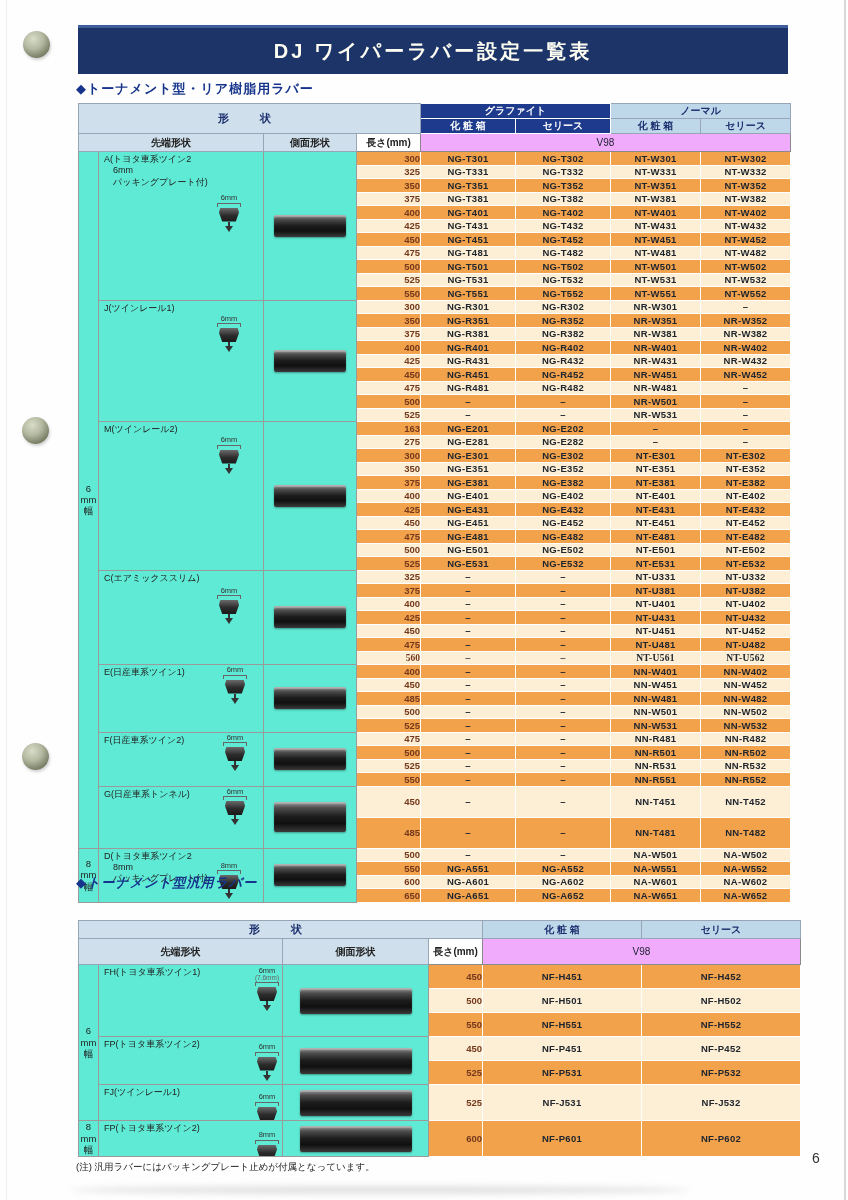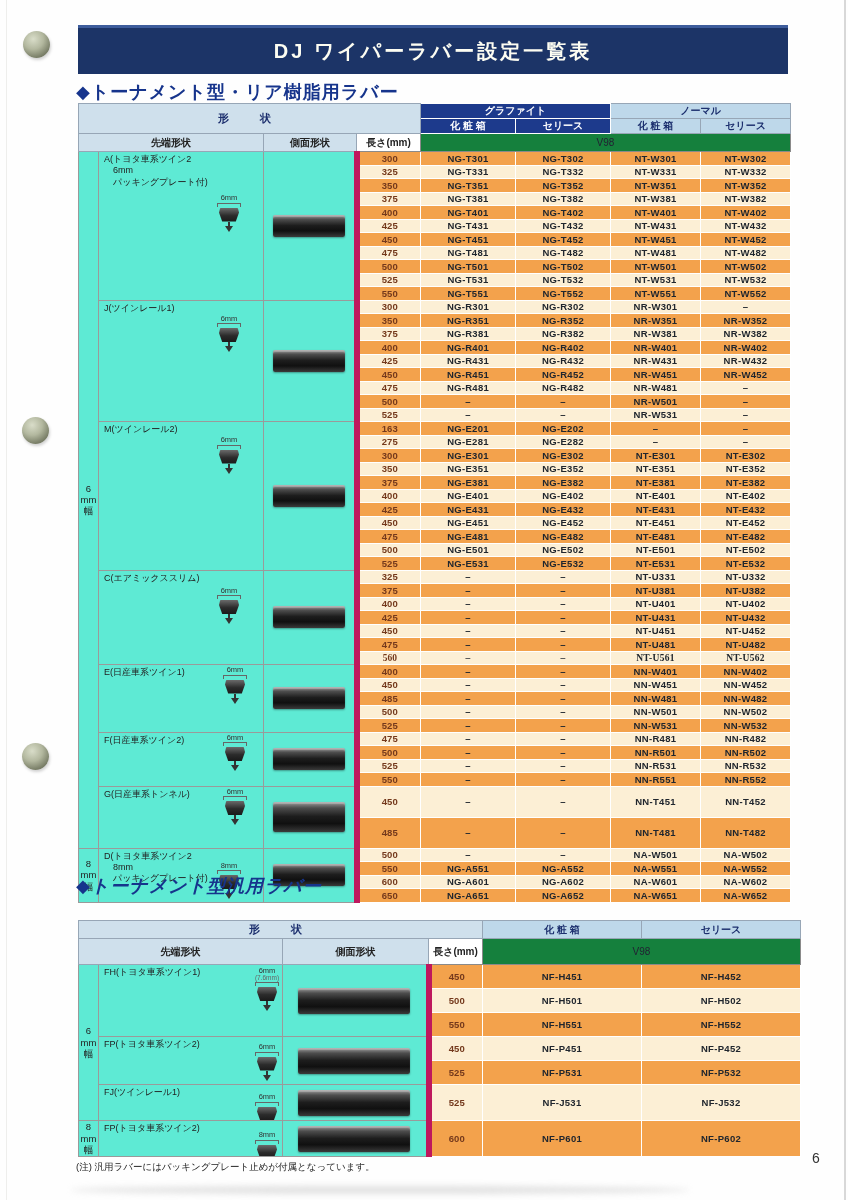--- a/index.html
+++ b/index.html
@@ -12,39 +12,39 @@
   .hole{position:absolute;width:27px;height:27px;border-radius:50%;
         background:radial-gradient(circle at 38% 30%,#d9ddc9,#b3b89f 40%,#7c816a 72%,#5c6150);
         box-shadow:1px 2px 3px rgba(0,0,0,.18);}
   .hole1{left:23px;top:31px;} .hole2{left:22px;top:417px;} .hole3{left:22px;top:743px;}
 
   .banner{position:absolute;left:78px;top:25px;width:710px;height:46px;
           background:var(--banner_bg);border-top:3px solid var(--banner_strip);
           display:flex;align-items:center;justify-content:center;}
   .banner span{color:#fdfdf2;font-size:20px;font-weight:bold;letter-spacing:3px;}
 
-  .sectitle{position:absolute;left:76px;font-size:18px;font-weight:bold;color:var(--accent);letter-spacing:1px;}
+  .sectitle{position:absolute;left:76px;font-size:13px;font-weight:bold;color:var(--accent);letter-spacing:1px;}
   .sec1{top:80px;} .sec2{top:874px;font-style:italic;}
 
   table{border-collapse:collapse;table-layout:fixed;position:absolute;background:#fff;}
   th,td{padding:0;overflow:hidden;vertical-align:middle;}
   .t1{left:78px;top:103px;width:712px;border:1px solid #8a8a8a;}
   .t2{left:78px;top:920px;width:722px;border:1px solid #8a8a8a;}
   tr.hr1{height:15px;} tr.hr2{height:14px;} tr.hr3{height:18px;margin-left:20px;}
   .t2 tr.hr1{height:18px;} .t2 tr.hr3{height:26px;}
 
   th{font-size:10px;font-weight:bold;}
   .h-shape{background:var(--header_light);color:#1c2f6e;font-size:11px;letter-spacing:10px;border:1px solid #97a6b6;}
   .h-graphite{background:var(--graphite_bg);color:#fff;border:1px solid #fff;border-bottom:none;}
   .h-normal{background:var(--normal_bg);color:#1c2f6e;border:1px solid #97a6b6;}
   .h-gsub{background:var(--graphite_bg);color:#fff;border:1px solid #fff;border-top:1px solid rgba(255,255,255,.5);}
   .h-nsub{background:var(--normal_bg);color:#1c2f6e;border:1px solid #97a6b6;}
   .h-sub{background:var(--header_light);color:#222;border:1px solid #97a6b6;}
   .h-len{background:#fff;color:#222;border:1px solid #8a8a8a;}
-  .h-v98{background:#15803d;color:#223;font-weight:normal;border:1px solid #8a8a8a;}
+  .h-v98{background:#f0abfc;color:#223;font-weight:normal;border:1px solid #8a8a8a;}
 
   td.w-cell,td.tip-cell,td.side-cell{background:#5eead4;border:1px solid #9a9a9a;}
   .wlab{display:flex;flex-direction:column;align-items:center;justify-content:center;height:100%;
         font-size:9.5px;color:#222;line-height:1.2;}
   td.tip-cell{position:relative;vertical-align:top;}
   .glabel{font-size:9px;color:#222;line-height:1.25;padding:2px 0 0 5px;white-space:nowrap;}
   .tip-icon{position:absolute;width:36px;display:flex;flex-direction:column;align-items:center;}
   .mm{font-size:7.5px;color:#333;line-height:1;}
   .mm-sub{font-size:6.5px;color:#666;line-height:1;}
   .bracket{width:22px;height:3px;border-left:1px solid #666;border-right:1px solid #666;border-top:1px solid #666;margin-top:1px;}
@@ -55,21 +55,21 @@
   .arrow{width:0;height:0;border:4px solid transparent;border-top:6px solid #333;}
   .side-photo{width:72px;height:22px;margin:auto;border-radius:2px;
         background:linear-gradient(180deg,#9c9c9c 0%,#4d4d4d 20%,#1d1d1d 48%,#101010 72%,#3a3a3a 100%);
         box-shadow:inset 0 2px 1px rgba(255,255,255,.28),0 1px 2px rgba(0,0,0,.35);}
   .side-photo.tall{height:30px;}
   .t2 .side-photo{width:112px;height:26px;}
 
   td.len-td,td.part-td{font-size:9.5px;font-weight:bold;text-align:center;
         border-top:1px solid rgba(255,255,255,.85);border-bottom:1px solid rgba(255,255,255,.85);
         border-left:1px solid rgba(255,255,255,.75);border-right:1px solid rgba(255,255,255,.75);}
-  td.len-td{color:var(--len_text);border-left:6px solid #be185d;}
+  td.len-td{color:var(--len_text);border-left:1px solid #be185d;text-align:right;}
   td.part-td{color:var(--part_text);letter-spacing:.3px;}
   td.orange{background:var(--row_orange);}
   td.cream{background:var(--row_cream);}
 
   .footnote{position:absolute;left:76px;top:1161px;font-size:9.5px;color:#222;}
   .pagenum{position:absolute;left:812px;top:1150px;font-size:14px;color:#333;}
 </style>
 </head>
 <body>
 

